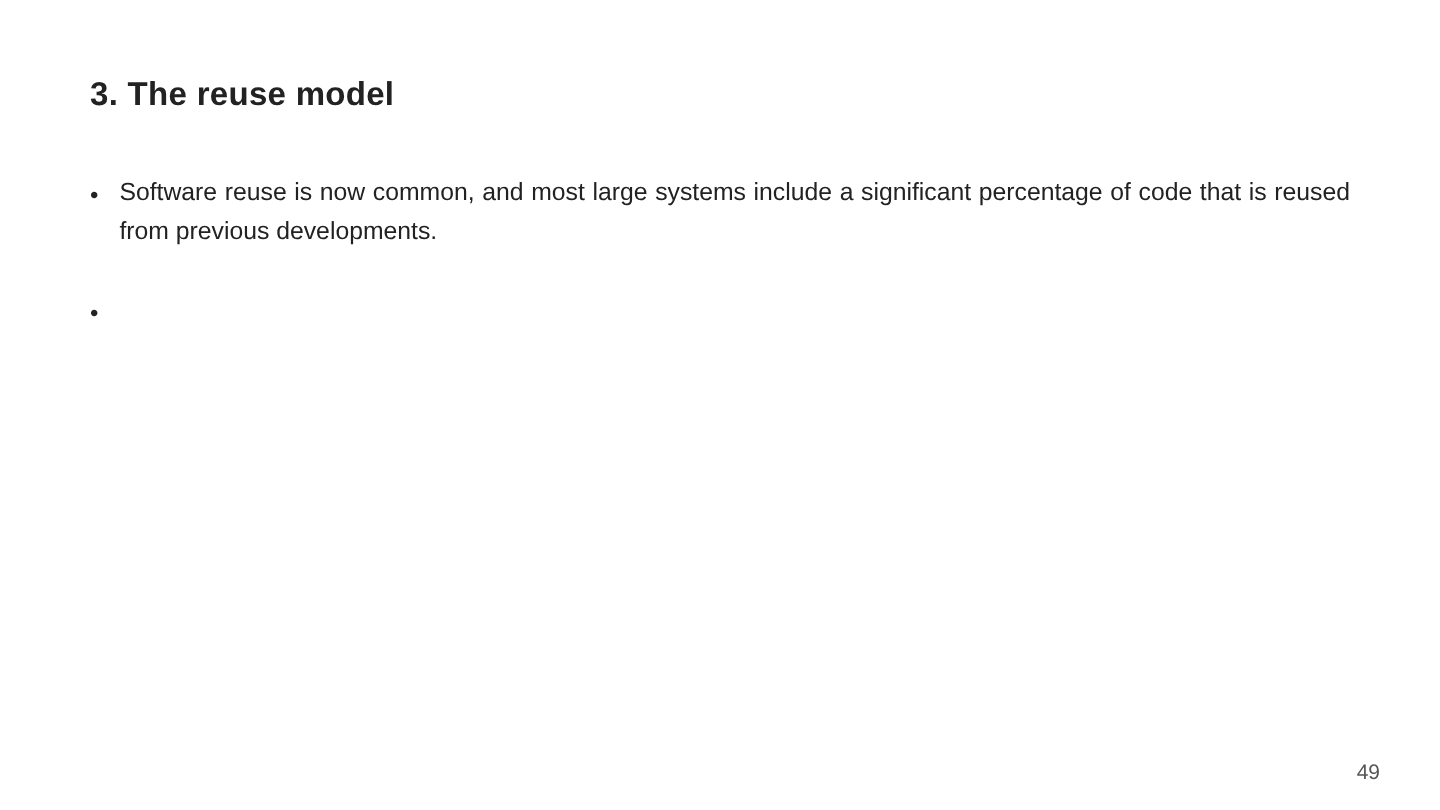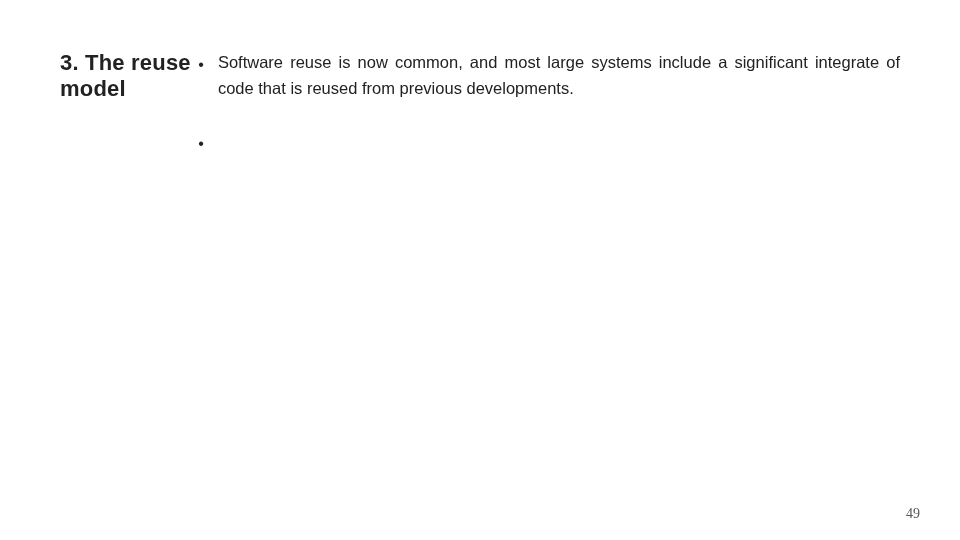--- a/index.html
+++ b/index.html
@@ -16,21 +16,21 @@
       overflow: hidden;
       position: relative;
     }
 
     .slide {
       width: 960px;
       height: 540px;
       background: #ffffff;
       padding: 50px 60px 40px 60px;
       display: flex;
-      flex-direction: row;
+      flex-direction: column;
       position: relative;
     }
 
     .slide-title {
       font-size: 22px;
       font-weight: bold;
       color: #222222;
       margin-bottom: 40px;
       letter-spacing: 0.2px;
     }
@@ -62,33 +62,32 @@
       text-align: justify;
       hyphens: auto;
     }
 
     .page-number {
       position: absolute;
       bottom: 18px;
       right: 40px;
       font-size: 14px;
       color: #555555;
-      font-family: Liberation Serif, serif;
     }
   </style>
 </head>
 <body>
 
 <div class="slide">
   <div class="slide-title">3. The reuse model</div>
 
   <ul class="bullet-list">
     <li class="bullet-item">
       <span class="bullet-dot">•</span>
-      <span class="bullet-text">Software reuse is now common, and most large systems include a significant integrate of code that is reused from previous developments.</span>
+      <span class="bullet-text">Software reuse is now common, and most large systems include a significant percentage of code that is reused from previous developments.</span>
     </li>
     <li class="bullet-item">
       <span class="bullet-dot">•</span>
     </li>
   </ul>
 
   <div class="page-number">49</div>
 </div>
 
 </body></html>

